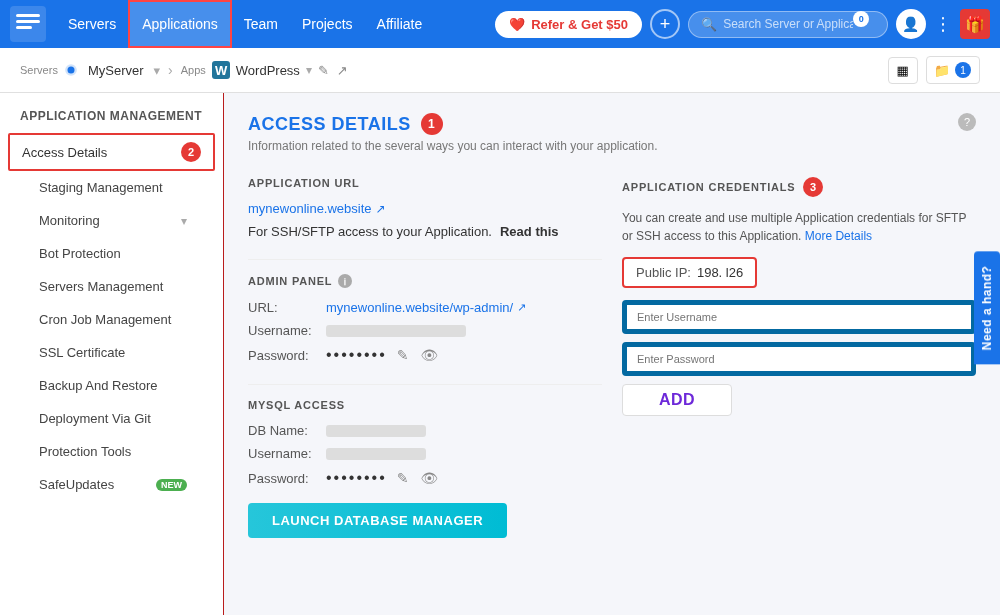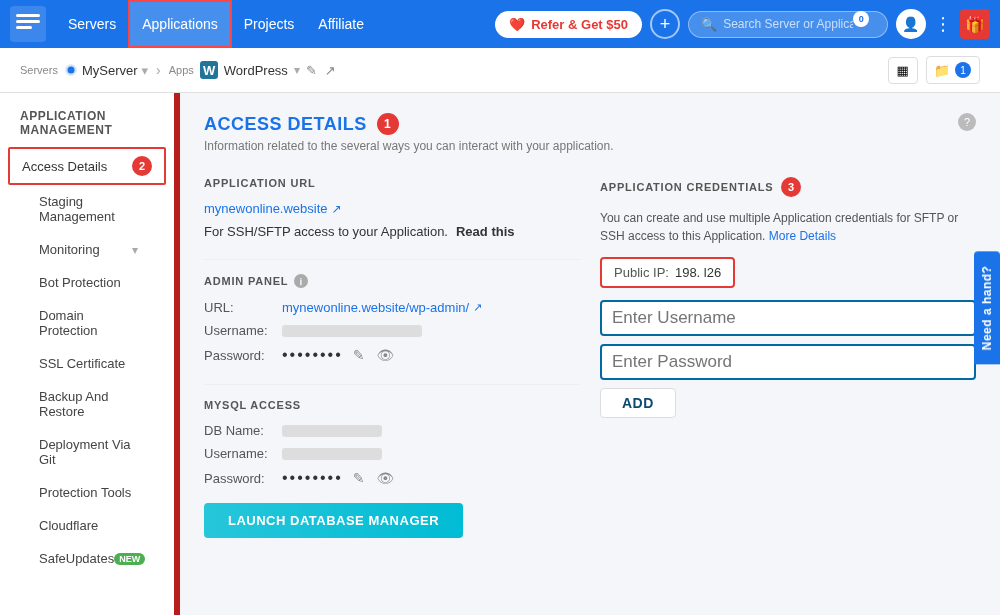--- a/index.html
+++ b/index.html
@@ -111,21 +111,21 @@
       border-bottom: 1px solid #e0e0e0;
       padding: 0 20px;
       height: 45px;
       display: flex;
       align-items: center;
       gap: 8px;
     }
     .breadcrumb-section { display: flex; align-items: center; gap: 6px; }
     .bc-label { font-size: 11px; color: #888; }
     .bc-value {
-      display: flex; align-items: center; gap: 4px;
+      display: flex; align-items: center; gap: 10px;
       font-size: 13px; color: #333; cursor: pointer;
     }
     .bc-value svg { width: 14px; height: 14px; fill: #1a73e8; }
     .bc-arrow { color: #aaa; font-size: 14px; }
     .bc-app { display: flex; align-items: center; gap: 6px; }
     .bc-app svg { width: 18px; height: 18px; }
     .bc-app-name { font-size: 13px; color: #333; font-weight: 500; }
     .bc-actions { display: flex; align-items: center; gap: 8px; }
     .bc-actions span { color: #666; cursor: pointer; font-size: 14px; }
 
@@ -149,23 +149,23 @@
     }
 
     
     .main-layout {
       display: flex;
       height: calc(615px - 48px - 45px);
     }
 
     
     .sidebar {
-      width: 180px;
-      background: #fff;
-      border-right: 6px solid #b91c1c;
+      width: 224px;
+      background: #fff;
+      border-right: 1px solid #b91c1c;
       padding: 16px 0;
       flex-shrink: 0;
       overflow-y: auto;
     }
     .sidebar-title {
       font-size: 12px;
       font-weight: 700;
       color: #555;
       padding: 0 20px 10px;
       text-transform: uppercase;
@@ -311,37 +311,37 @@
       gap: 6px;
       font-size: 13px;
       margin-bottom: 12px;
       background: #fff;
     }
     .ip-label { color: #555; }
     .ip-value { color: #333; font-weight: 500; }
 
     .input-field {
       width: 100%;
-      border: 2px solid #0369a1;
+      border: 5px solid #0369a1;
       border-radius: 4px;
       padding: 6px 10px;
-      font-size: 17px;
+      font-size: 11px;
       color: #999;
       outline: none;
       margin-bottom: 8px;
     }
 
     .add-btn {
       background: #fff;
       border: 1px solid #ddd;
       border-radius: 4px;
-      padding: 6px 21px;
-      font-size: 14px;
+      padding: 6px 36px;
+      font-size: 16px;
       font-weight: 600;
-      color: #0c4a6e;
+      color: #6d28d9;
       cursor: pointer;
       letter-spacing: 0.5px;
     }
 
     
     .section-block {
       margin-bottom: 20px;
     }
 
     
@@ -398,20 +398,23 @@
       <rect x="6" y="14" width="24" height="3" rx="1.5" fill="white"></rect>
       <rect x="6" y="20" width="16" height="3" rx="1.5" fill="white"></rect>
     </svg>
   </div>
 
   <div class="rel">
     <div class="nav-item">Servers</div>
   </div>
   <div class="rel">
     <div class="nav-item active">Applications</div>
+  </div>
+  <div class="rel">
+    <div class="nav-item">Team</div>
   </div>
   <div class="rel">
     <div class="nav-item">Projects</div>
   </div>
   <div class="rel">
     <div class="nav-item">Affiliate</div>
   </div>
 
   <div class="nav-spacer"></div>
   <div class="nav-right">
@@ -484,36 +487,36 @@
       <span>Staging Management</span>
     </div>
     <div class="sidebar-item">
       <span>Monitoring</span>
       <span class="arrow">▾</span>
     </div>
     <div class="sidebar-item">
       <span>Bot Protection</span>
     </div>
     <div class="sidebar-item">
-      <span>Domain Protection</span>
+      <span>Servers Management</span>
+    </div>
+    <div class="sidebar-item">
+      <span>Cron Job Management</span>
     </div>
     <div class="sidebar-item">
       <span>SSL Certificate</span>
     </div>
     <div class="sidebar-item">
       <span>Backup And Restore</span>
     </div>
     <div class="sidebar-item">
       <span>Deployment Via Git</span>
     </div>
     <div class="sidebar-item">
       <span>Protection Tools</span>
-    </div>
-    <div class="sidebar-item">
-      <span>Cloudflare</span>
     </div>
     <div class="sidebar-item">
       <span>SafeUpdates</span>
       <span class="new-badge">NEW</span>
     </div>
   </aside>
 
   <main class="content">
 
     <div class="need-a-hand">Need a hand?</div>

